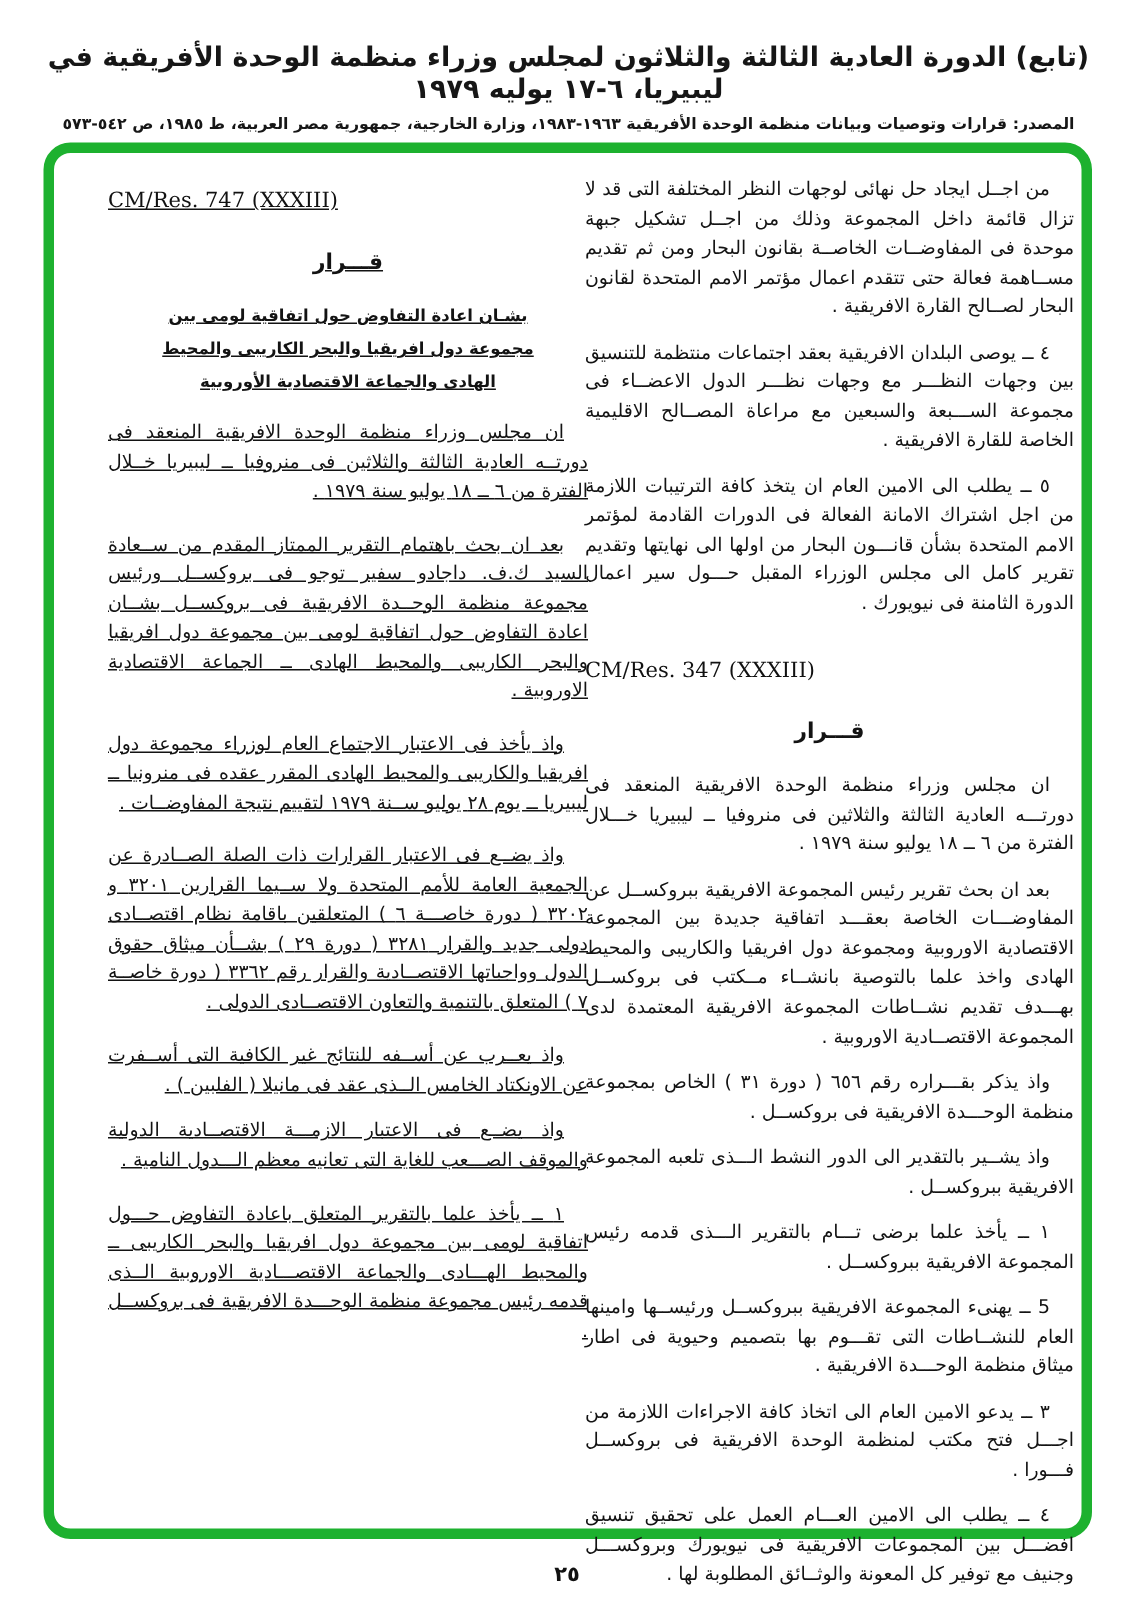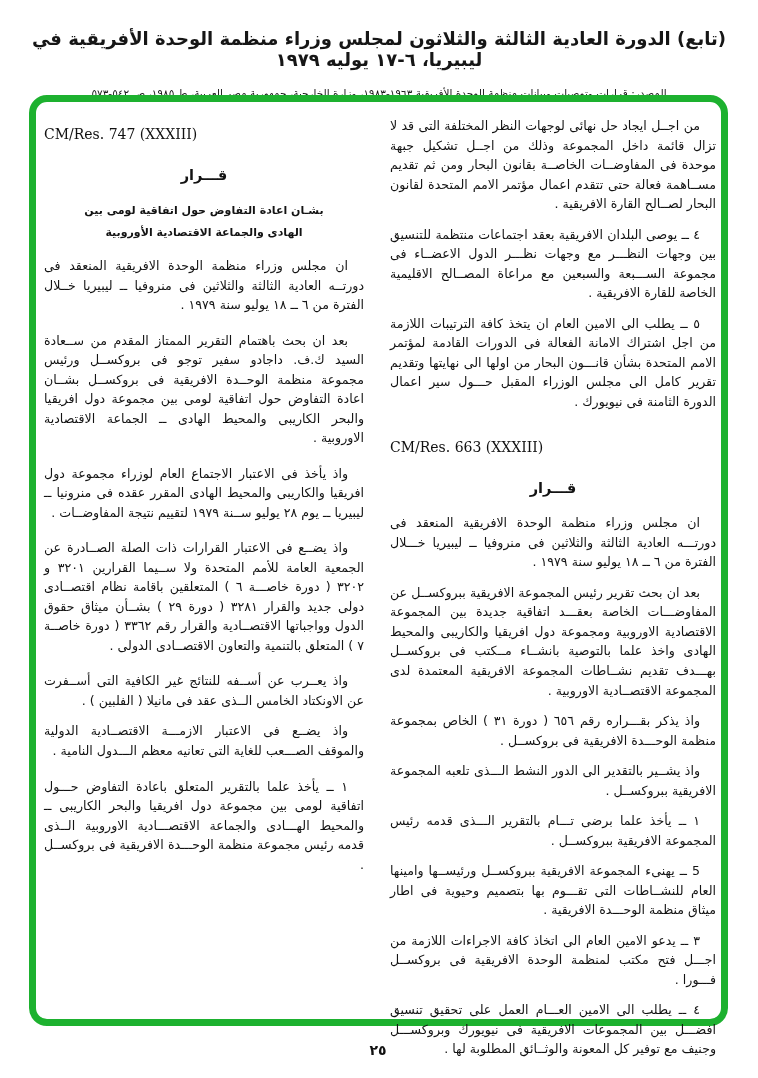--- a/index.html
+++ b/index.html
@@ -10,42 +10,42 @@
     font-family: "DejaVu Sans", sans-serif;
     color: #161616;
     position: relative;
     overflow: hidden;
   }
   .sheet { position: absolute; inset: 0; }
 
   
   .hdr { position: absolute; top: 28px; left: 0; right: 0; text-align: center; direction: rtl; }
   .hdr-line1 { font-size: 18px; font-weight: bold; letter-spacing: 0; }
-  .hdr-line2 { font-size: 10.5px; font-weight: normal; margin-top: 17px; }
+  .hdr-line2 { font-size: 10.5px; font-weight: bold; margin-top: 7px; }
 
   
   .frame {
     position: absolute;
     left: 29px; top: 95px;
     width: 699px; height: 931px;
     border: 7px solid #1db12f;
     border-radius: 18px;
     background: #ffffff;
   }
 
   
   .col {
     position: absolute;
     direction: rtl;
     text-align: justify;
     font-size: 12.6px;
     line-height: 1.55;
     color: #131313;
   }
-  .col-left  { top: 22px; left: 8px;  width: 320px; }
+  .col-left  { top: 22px; left: 36px;  width: 320px; text-decoration: underline; }
   .col-right { top: 14px; left: 354px; width: 326px; }
 
   .res-id {
     direction: ltr;
     text-align: left;
     font-family: "DejaVu Serif", serif;
     font-size: 14px;
     color: #111;
     margin: 0 0 4px 0;
   }
@@ -92,37 +92,38 @@
     <div class="hdr-line2">المصدر: قرارات وتوصيات وبيانات منظمة الوحدة الأفريقية ١٩٦٣-١٩٨٣، وزارة الخارجية، جمهورية مصر العربية، ط ١٩٨٥، ص ٥٤٢-٥٧٣</div>
   </div>
 
   <div class="frame">
 
     <div class="col col-left">
       <div class="res-id">CM/Res. 747 (XXXIII)</div>
       <div class="decision">قـــرار</div>
       <div class="title-block">
         <div class="title-line">بشـان اعادة التفاوض حول اتفاقية لومى بين</div>
+        <div class="title-line">مجموعة دول افريقيا والبحر الكاريبى والمحيط</div>
         <div class="title-line">الهادى والجماعة الاقتصادية الأوروبية</div>
       </div>
       <p class="para">ان مجلس وزراء منظمة الوحدة الافريقية المنعقد فى دورتــه العادية الثالثة والثلاثين فى منروفيا ــ ليبيريا خــلال الفترة من ٦ ــ ١٨ يوليو سنة ١٩٧٩ .</p>
       <p class="para gap">بعد ان بحث باهتمام التقرير الممتاز المقدم من ســعادة السيد ك.ف. داجادو سفير توجو فى بروكســل ورئيس مجموعة منظمة الوحــدة الافريقية فى بروكســل بشــان اعادة التفاوض حول اتفاقية لومى بين مجموعة دول افريقيا والبحر الكاريبى والمحيط الهادى ــ الجماعة الاقتصادية الاوروبية .</p>
       <p class="para gap">واذ يأخذ فى الاعتبار الاجتماع العام لوزراء مجموعة دول افريقيا والكاريبى والمحيط الهادى المقرر عقده فى منرونيا ــ ليبيريا ــ يوم ٢٨ يوليو ســنة ١٩٧٩ لتقييم نتيجة المفاوضــات .</p>
       <p class="para gap">واذ يضــع فى الاعتبار القرارات ذات الصلة الصــادرة عن الجمعية العامة للأمم المتحدة ولا ســيما القرارين ٣٢٠١ و ٣٢٠٢ ( دورة خاصـــة ٦ ) المتعلقين باقامة نظام اقتصــادى دولى جديد والقرار ٣٢٨١ ( دورة ٢٩ ) بشــأن ميثاق حقوق الدول وواجباتها الاقتصــادية والقرار رقم ٣٣٦٢ ( دورة خاصــة ٧ ) المتعلق بالتنمية والتعاون الاقتصــادى الدولى .</p>
       <p class="para gap">واذ يعــرب عن أســفه للنتائج غير الكافية التى أســفرت عن الاونكتاد الخامس الــذى عقد فى مانيلا ( الفلبين ) .</p>
       <p class="para">واذ يضــع فى الاعتبار الازمـــة الاقتصــادية الدولية والموقف الصـــعب للغاية التى تعانيه معظم الـــدول النامية .</p>
       <p class="para gap">١ ــ يأخذ علما بالتقرير المتعلق باعادة التفاوض حـــول اتفاقية لومى بين مجموعة دول افريقيا والبحر الكاريبى ــ والمحيط الهـــادى والجماعة الاقتصـــادية الاوروبية الــذى قدمه رئيس مجموعة منظمة الوحـــدة الافريقية فى بروكســل .</p>
     </div>
 
     <div class="col col-right">
       <p class="para">من اجــل ايجاد حل نهائى لوجهات النظر المختلفة التى قد لا تزال قائمة داخل المجموعة وذلك من اجــل تشكيل جبهة موحدة فى المفاوضــات الخاصــة بقانون البحار ومن ثم تقديم مســاهمة فعالة حتى تتقدم اعمال مؤتمر الامم المتحدة لقانون البحار لصــالح القارة الافريقية .</p>
       <p class="para">٤ ــ يوصى البلدان الافريقية بعقد اجتماعات منتظمة للتنسيق بين وجهات النظـــر مع وجهات نظـــر الدول الاعضــاء فى مجموعة الســـبعة والسبعين مع مراعاة المصــالح الاقليمية الخاصة للقارة الافريقية .</p>
       <p class="para">٥ ــ يطلب الى الامين العام ان يتخذ كافة الترتيبات اللازمة من اجل اشتراك الامانة الفعالة فى الدورات القادمة لمؤتمر الامم المتحدة بشأن قانـــون البحار من اولها الى نهايتها وتقديم تقرير كامل الى مجلس الوزراء المقبل حـــول سير اعمال الدورة الثامنة فى نيويورك .</p>
 
-      <div class="res-id mt">CM/Res. 663 (XXXIII)</div>
+      <div class="res-id mt">CM/Res. 347 (XXXIII)</div>
       <div class="decision">قـــرار</div>
 
       <p class="para">ان مجلس وزراء منظمة الوحدة الافريقية المنعقد فى دورتـــه العادية الثالثة والثلاثين فى منروفيا ــ ليبيريا خـــلال الفترة من ٦ ــ ١٨ يوليو سنة ١٩٧٩ .</p>
       <p class="para">بعد ان بحث تقرير رئيس المجموعة الافريقية ببروكســل عن المفاوضـــات الخاصة بعقـــد اتفاقية جديدة بين المجموعة الاقتصادية الاوروبية ومجموعة دول افريقيا والكاريبى والمحيط الهادى واخذ علما بالتوصية بانشــاء مــكتب فى بروكســل بهـــدف تقديم نشــاطات المجموعة الافريقية المعتمدة لدى المجموعة الاقتصــادية الاوروبية .</p>
       <p class="para">واذ يذكر بقـــراره رقم ٦٥٦ ( دورة ٣١ ) الخاص بمجموعة منظمة الوحـــدة الافريقية فى بروكســل .</p>
       <p class="para">واذ يشــير بالتقدير الى الدور النشط الـــذى تلعبه المجموعة الافريقية ببروكســل .</p>
       <p class="para">١ ــ يأخذ علما برضى تـــام بالتقرير الـــذى قدمه رئيس المجموعة الافريقية ببروكســل .</p>
       <p class="para">5 ــ يهنىء المجموعة الافريقية ببروكســل ورئيســها وامينها العام للنشــاطات التى تقـــوم بها بتصميم وحيوية فى اطار ميثاق منظمة الوحـــدة الافريقية .</p>
       <p class="para">٣ ــ يدعو الامين العام الى اتخاذ كافة الاجراءات اللازمة من اجـــل فتح مكتب لمنظمة الوحدة الافريقية فى بروكســل فـــورا .</p>
       <p class="para">٤ ــ يطلب الى الامين العـــام العمل على تحقيق تنسيق افضـــل بين المجموعات الافريقية فى نيويورك وبروكســـل وجنيف مع توفير كل المعونة والوثــائق المطلوبة لها .</p>

